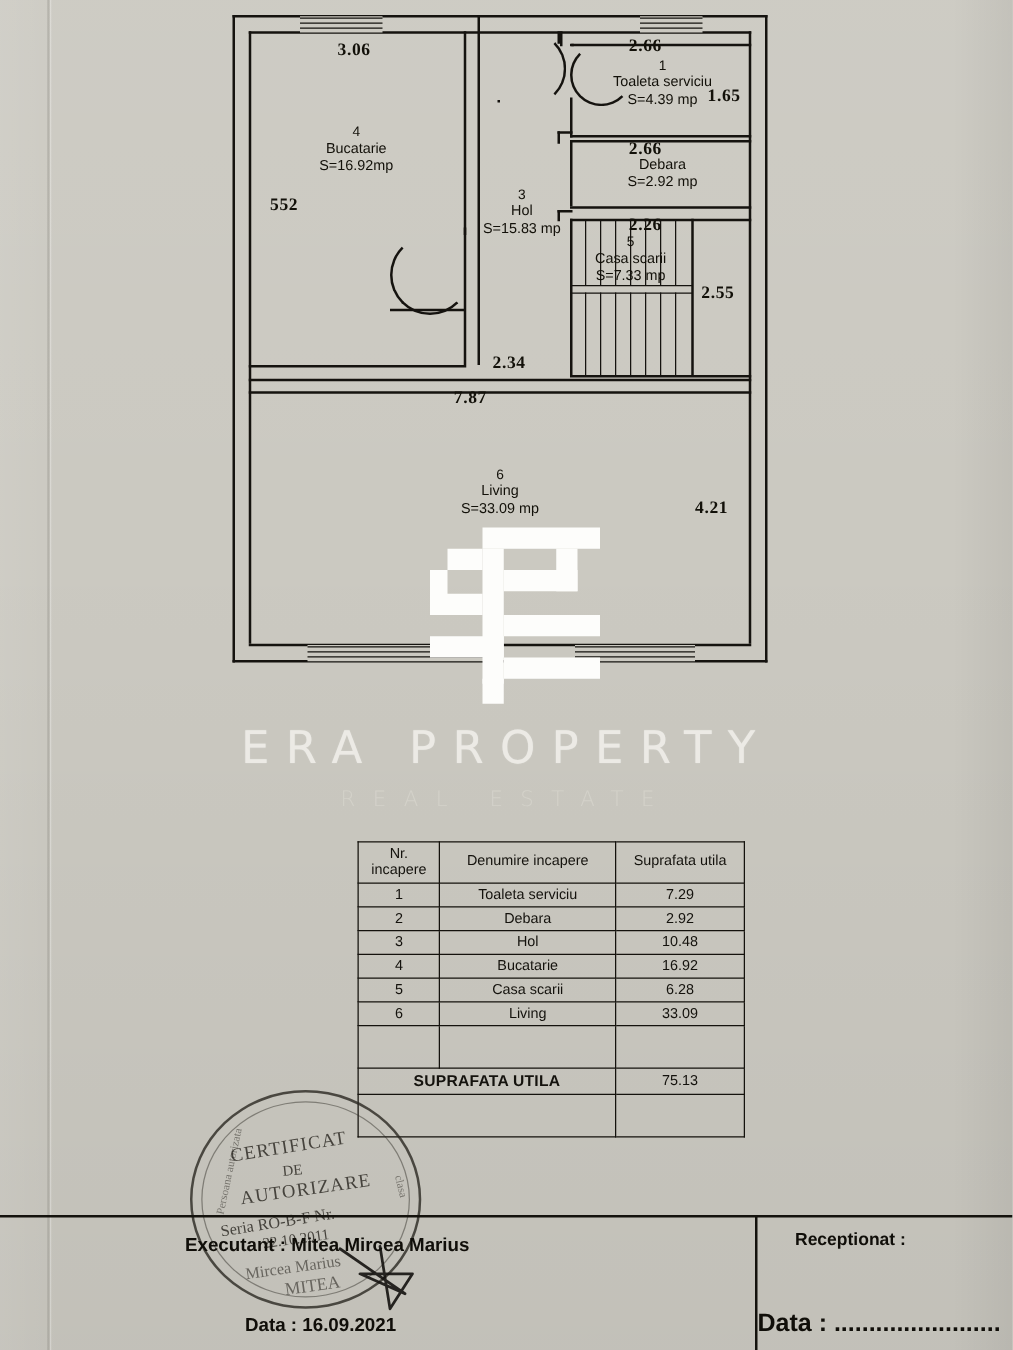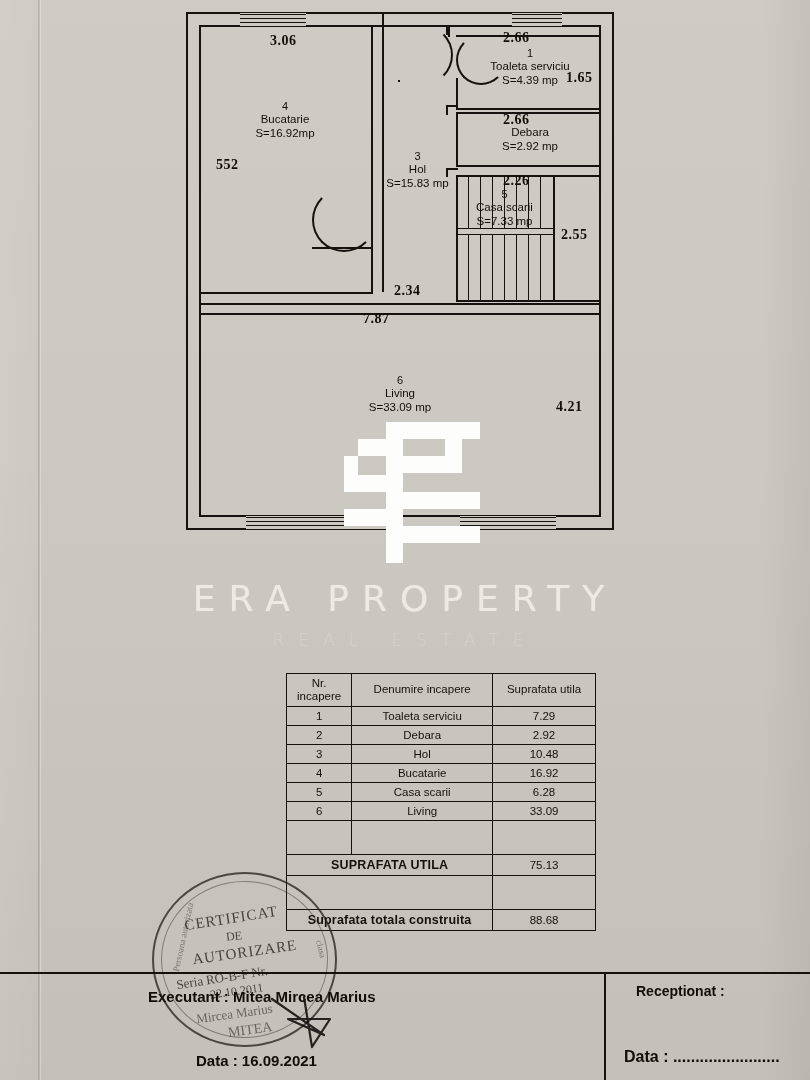--- a/index.html
+++ b/index.html
@@ -106,21 +106,21 @@
   .stxt{position:absolute;color:#2b2822;font-family:"Liberation Serif", serif;opacity:.82;}
   #sig{position:absolute;left:268px;top:995px;width:70px;height:55px;}
 
   
   #ftline{position:absolute;left:0;top:972px;width:810px;height:2px;background:#14120d;}
   #ftdiv{position:absolute;left:604px;top:972px;width:2px;height:108px;background:#14120d;}
   .ftxt{position:absolute;color:#100e09;font-weight:700;font-family:"Liberation Sans", sans-serif;}
   #exec{left:148px;top:988px;font-size:15px;}
   #datal{left:196px;top:1052px;font-size:15px;}
   #recep{left:636px;top:983px;font-size:14px;}
-  #datar{left:624px;top:1048px;font-size:16px;}
+  #datar{left:606px;top:1048px;font-size:20px;}
 </style>
 </head>
 <body>
 
 <div id="paper"></div>
 <div id="fold"></div>
 <div id="fold2"></div>
 
 <div id="plan">
 
@@ -327,24 +327,20 @@
         <td>&nbsp;</td>
       </tr>
       <tr>
         <td class="bold" colspan="2">SUPRAFATA UTILA</td>
         <td>75.13</td>
       </tr>
       <tr class="blank">
         <td colspan="2">&nbsp;</td>
         <td>&nbsp;</td>
       </tr>
-      <tr>
-        <td class="bold" colspan="2">Suprafata totala construita</td>
-        <td>88.68</td>
-      </tr>
     </tbody>
   </table>
 </div>
 
 <div id="stamp">
   <div id="stampring"></div>
   <div id="stampring2"></div>
   <div class="stxt" style="left:32px;top:38px;font-size:15px;transform:rotate(-9deg);letter-spacing:1px;">CERTIFICAT</div>
   <div class="stxt" style="left:74px;top:57px;font-size:12px;transform:rotate(-6deg);">DE</div>
   <div class="stxt" style="left:40px;top:72px;font-size:15px;transform:rotate(-8deg);letter-spacing:1px;">AUTORIZARE</div>

